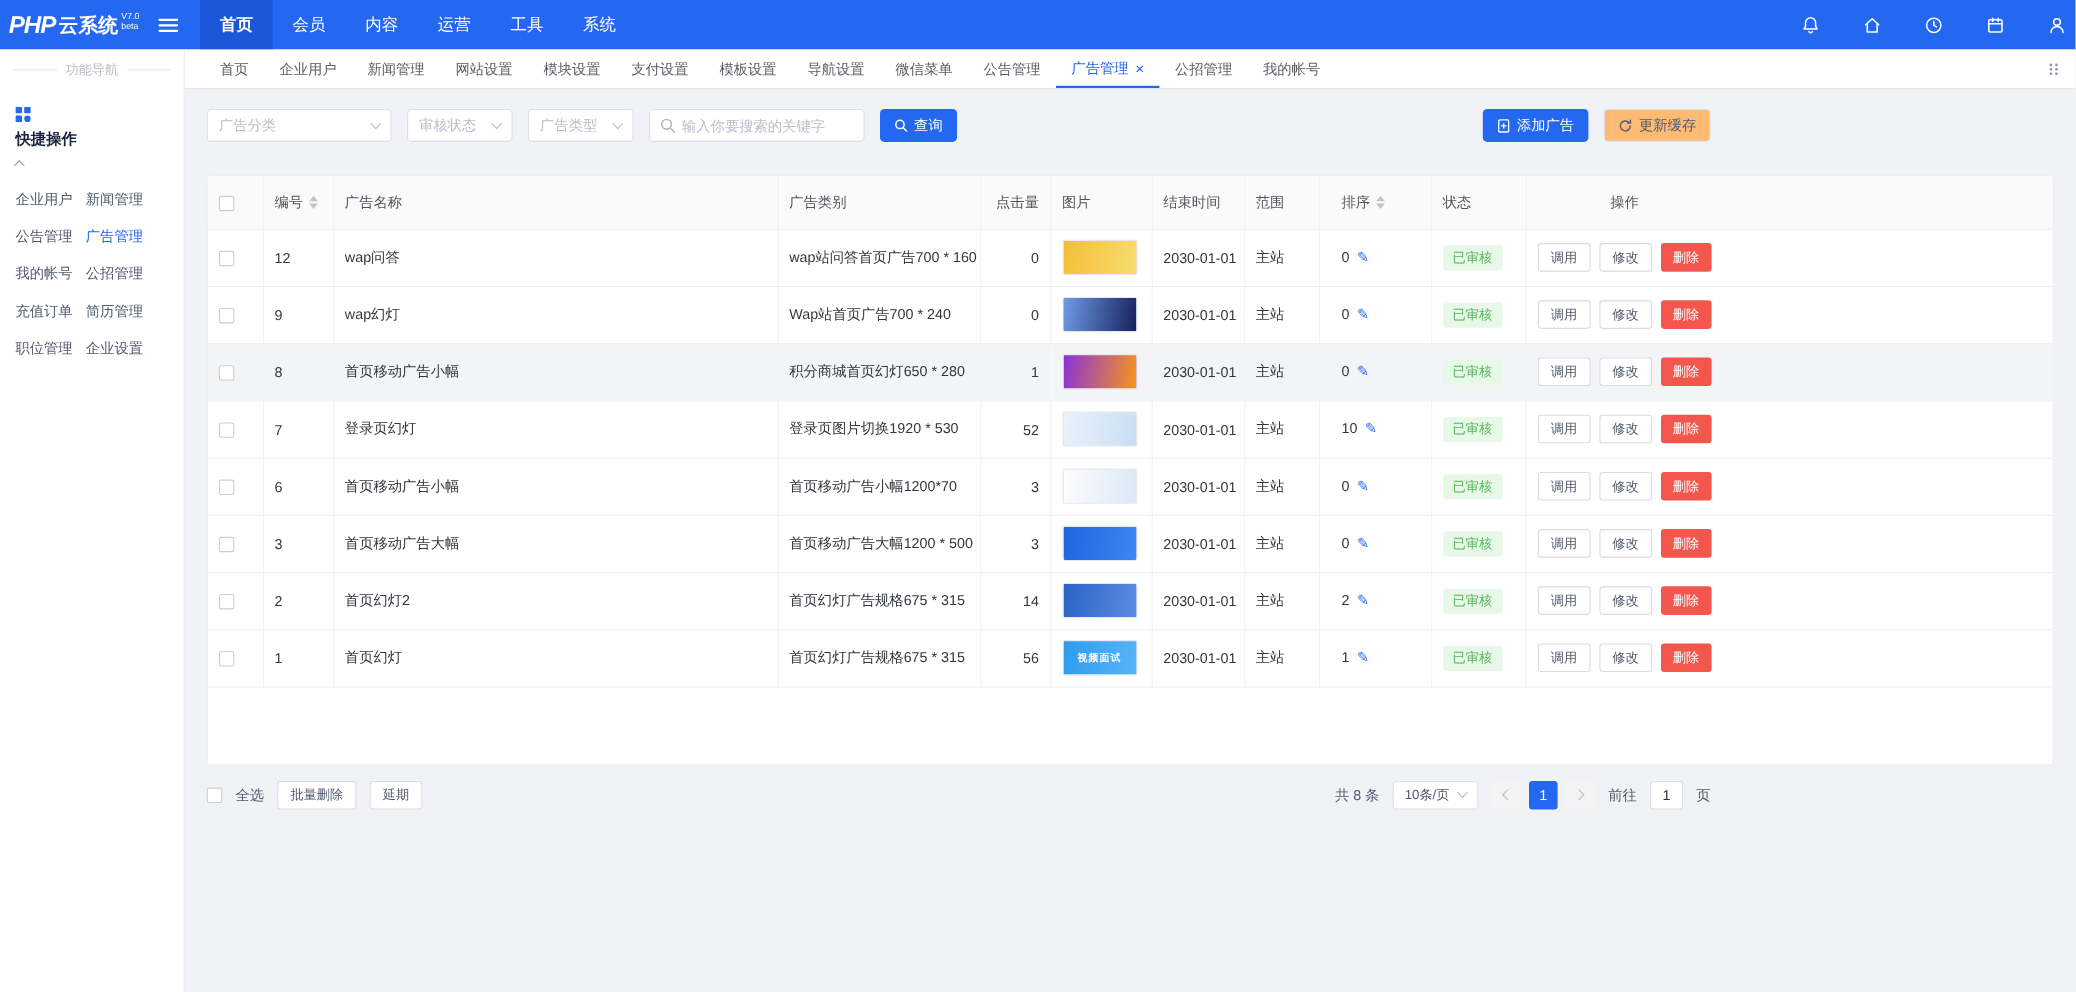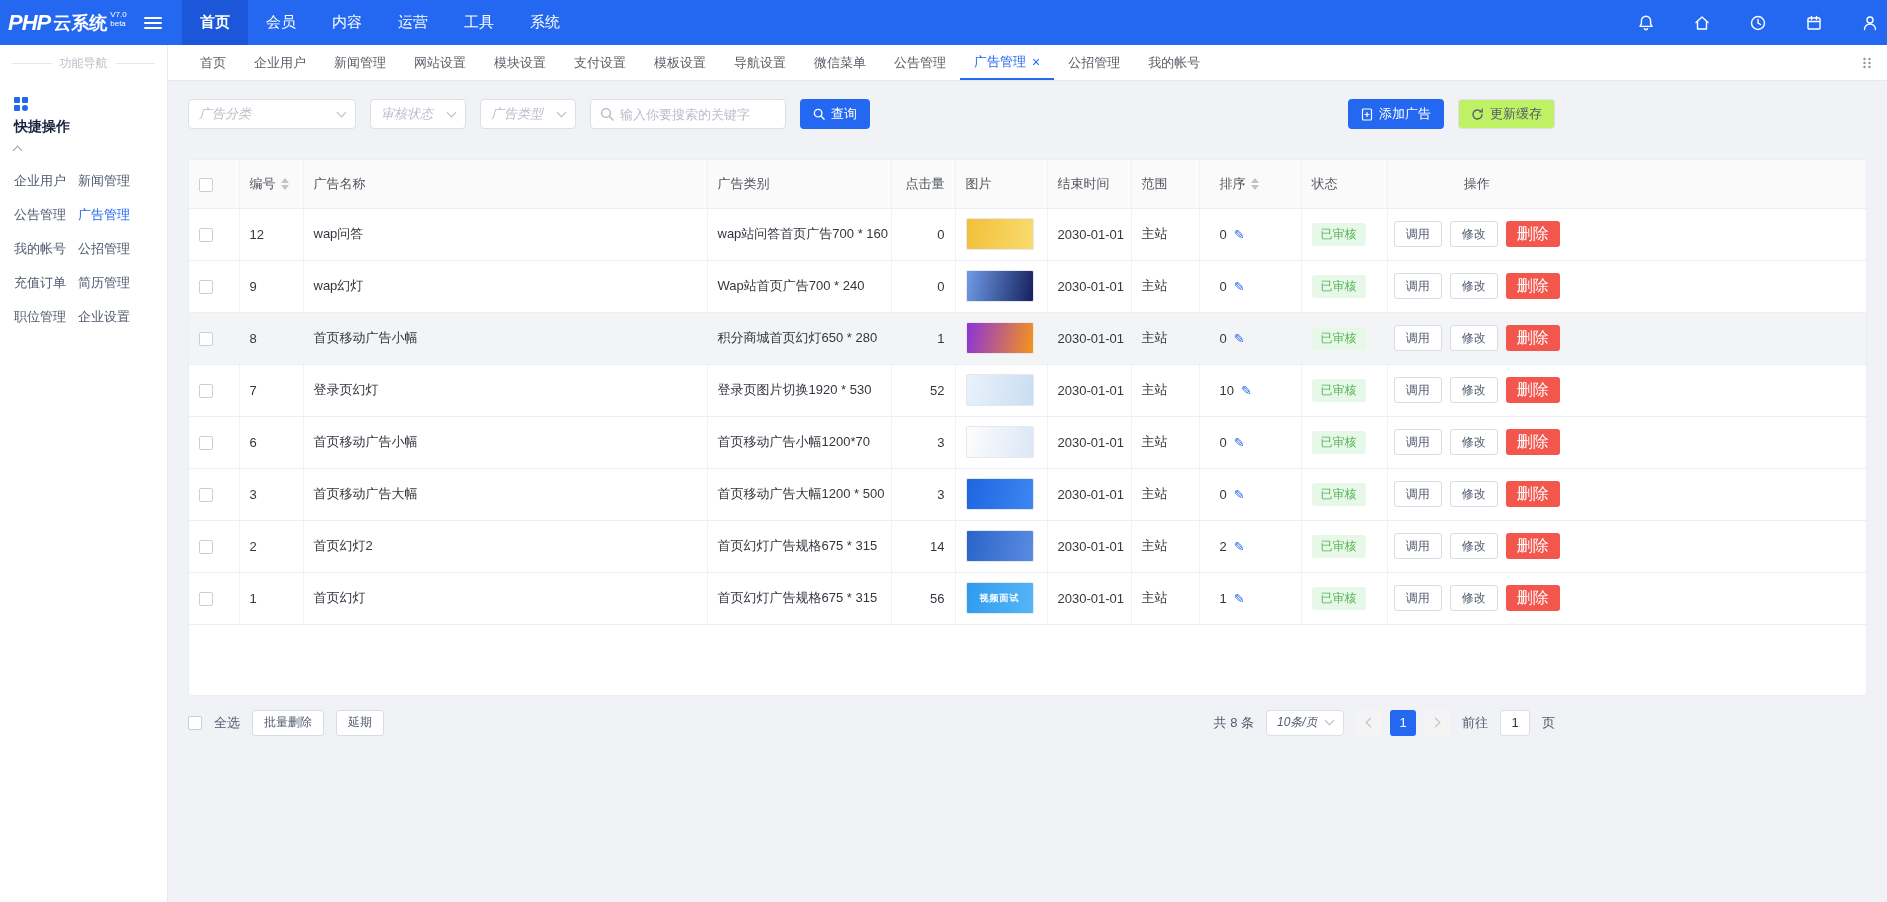--- a/index.html
+++ b/index.html
@@ -49,33 +49,33 @@
   .chev-up { transform:rotate(-135deg); margin-top:4px; }
   .quick-links { display:grid; grid-template-columns:64px 1fr; padding:6px 0 14px 14px; row-gap:16px; }
   .quick-link { font-size:13px; color:#515a6e; cursor:pointer; white-space:nowrap; }
   .quick-link.active { color:var(--accent,#2468f2); }
 
   
   .content { flex:1; background:var(--content_bg,#f0f2f5); padding:18px 20px 0; overflow:hidden; }
 
   .filter-row { display:flex; align-items:center; gap:14px; padding-right:312px; }
   .select { height:30px; background:#fff; border:1px solid #dcdfe6; border-radius:4px;
-    display:flex; align-items:center; padding:0 10px; cursor:pointer; font-size:13px;font-style:italic; }
+    display:flex; align-items:center; padding:0 10px; cursor:pointer; font-size:13px; }
   .select .ph { color:#b8bec8; flex:1; white-space:nowrap; overflow:hidden; }
   .select .ph.dark { color:#515a6e; }
   .caret { display:inline-block; width:7px; height:7px; border-right:1.3px solid #b4bac4;
     border-bottom:1.3px solid #b4bac4; transform:rotate(45deg); margin-left:8px; margin-top:-4px; }
   .w-lg { width:168px; } .w-md { width:96px; } .w-pg { width:78px; height:26px; font-size:12px; }
   .search-box { width:196px; height:30px; background:#fff; border:1px solid #dcdfe6; border-radius:4px;
     display:flex; align-items:center; padding:0 9px; gap:6px; }
   .search-box input { border:none; outline:none; flex:1; min-width:0; font-size:13px; color:#333; background:transparent; }
   .search-box input::placeholder { color:#b8bec8; }
   .btn-primary { height:30px; background:var(--accent,#2468f2); color:#fff; border:none; border-radius:4px;
     padding:0 13px; font-size:13px; display:inline-flex; align-items:center; gap:6px; cursor:pointer; white-space:nowrap; }
-  .btn-plain-lg { height:30px; background:#bef264; color:#515a6e; border:1px solid #dcdfe6; border-radius:4px;
+  .btn-plain-lg { height:30px; background:#fdba74; color:#515a6e; border:1px solid #dcdfe6; border-radius:4px;
     padding:12px 12px; font-size:13px; display:inline-flex; align-items:center; gap:6px; cursor:pointer; white-space:nowrap; }
   .spacer { flex:1; }
 
   
   .card { margin-top:30px; background:#fff; border:1px solid #ebeef5; border-radius:4px; padding-bottom:70px; }
   table.ad-table { width:100%; border-collapse:collapse; table-layout:fixed; font-size:13px; color:#32373e; }
   thead th { height:48px; background:#fafafa; font-weight:500; color:#51565d; text-align:left;
     padding:0 10px; border-bottom:1px solid #ebeef5; border-right:1px solid #f0f2f5; }
   tbody td { height:52px; padding:0 10px; border-bottom:1px solid #ebeef5; border-right:1px solid #f0f2f5;
     white-space:nowrap; overflow:hidden; }
@@ -97,21 +97,21 @@
     border-top:5px solid #c0c4cc; }
   .thumb { width:68px; height:32px; border-radius:2px; border:1px solid #e5e8ee; cursor:pointer;
     display:flex; align-items:center; justify-content:center; overflow:hidden;font-weight:bold; }
   .thumb-label { color:#fff; font-size:9px; letter-spacing:1px; white-space:nowrap; }
   .pencil { margin-left:7px; color:var(--accent,#2468f2); font-size:13px; font-style:normal; cursor:pointer; }
   .badge { display:inline-block; background:var(--success_bg,#e7f7e8); color:var(--success,#55b558);
     font-size:12px; padding:3px 9px; border-radius:3px; }
   .btn-plain { height:26px; padding:0 11px; background:#fff; border:1px solid #d9dce3; border-radius:3px;
     font-size:12px; color:#515a6e; cursor:pointer; white-space:nowrap; }
   .btn-danger { height:26px; padding:0 11px; background:var(--danger,#f2564d); border:none; border-radius:3px;
-    font-size:16px; color:#fff; cursor:pointer; white-space:nowrap; }
+    font-size:12px; color:#fff; cursor:pointer; white-space:nowrap; }
 
   
   .footerbar { display:flex; align-items:center; gap:12px; margin-top:14px; padding-right:312px;
     font-size:13px; color:#515a6e; }
   .f-total { color:#515a6e; margin-left:auto; }
   .pager { display:flex; align-items:center; gap:8px; }
   .page-btn { min-width:26px; height:26px; border:none; background:#f4f4f5; color:#b6bcc6; border-radius:3px;
     display:inline-flex; align-items:center; justify-content:center; cursor:pointer; font-size:13px; }
   .page-btn.active { background:var(--accent,#2468f2); color:#fff; }
   .chev-l { display:inline-block; width:7px; height:7px; border-left:1.5px solid #b6bcc6; border-bottom:1.5px solid #b6bcc6; transform:rotate(45deg); margin-left:3px; }

